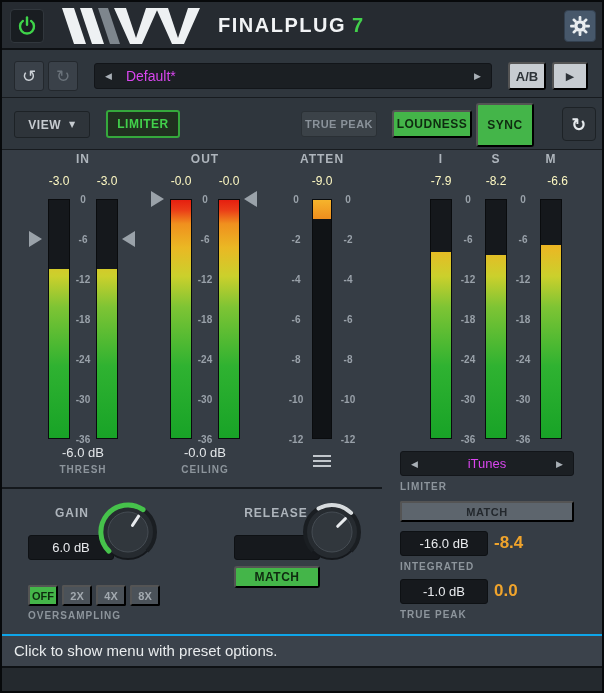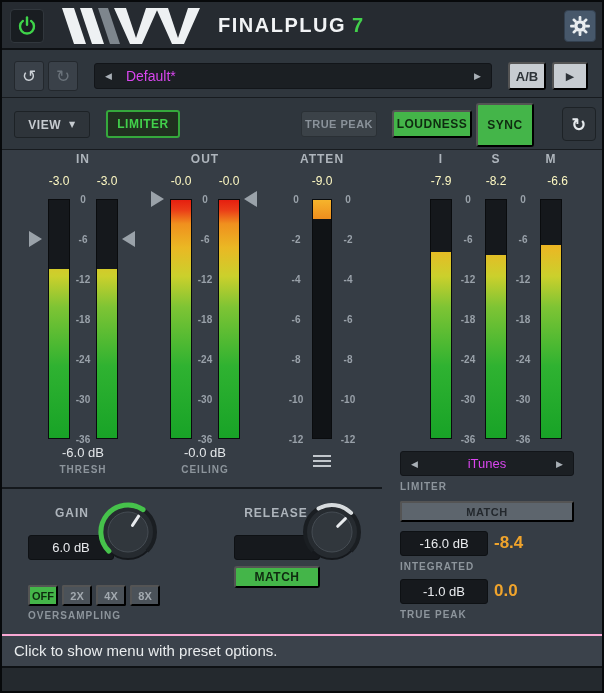--- a/index.html
+++ b/index.html
@@ -10,21 +10,21 @@
   .abs{position:absolute;}
   .sec{position:absolute;}
 
   .sec-header{left:0;top:0;width:600px;height:48px;background:#262b31;border-bottom:2px solid #0e1114;}
   .sec-preset{left:0;top:48;width:600px;height:48px;background:#2f363d;border-bottom:1px solid #171b1f;}
   .sec-toolbar{left:0;top:96px;width:600px;height:52px;background:#2f363d;border-bottom:1px solid #171b1f;}
   .sec-meters{left:0;top:148px;width:380px;height:337px;background:#363d45;}
   .sec-controls{left:0;top:485px;width:380px;height:147px;background:#363d45;border-top:2px solid #14181c;}
   .sec-right{left:380px;top:148px;width:220px;height:484px;background:#363d45;}
   .v-divider{left:379px;top:96px;width:2px;height:536px;background:#14181c;z-index:6;}
-  .sec-status{left:0;top:632px;width:600px;height:49px;background:#3b424b;border-top:2px solid #f9a8d4;}
+  .sec-status{left:0;top:632px;width:600px;height:49px;background:#3b424b;border-top:2px solid #0ea5e9;}
   .sec-footer{left:0;top:664px;width:600px;height:25px;background:#24292e;border-top:2px solid #0e1114;}
   .sec-preset{top:48px;}
 
   .title{font-size:20px;font-weight:bold;color:#f1f3f5;letter-spacing:1.5px;white-space:nowrap;}
   .title .ver{color:var(--green-text);margin-left:6px;}
 
   .btn{display:flex;align-items:center;justify-content:center;cursor:default;}
   .btn-light{background:#c7ccd1;border-radius:3px;color:#2d3338;font-weight:bold;font-size:13px;}
   .btn-dark{background:#2e343a;border:1px solid #1d2226;border-radius:3px;color:#c6cbd0;font-weight:bold;font-size:12px;letter-spacing:.5px;}
   .btn-green{background:var(--green);border-radius:3px;color:#0f2b10;font-weight:bold;font-size:12px;letter-spacing:.5px;}

